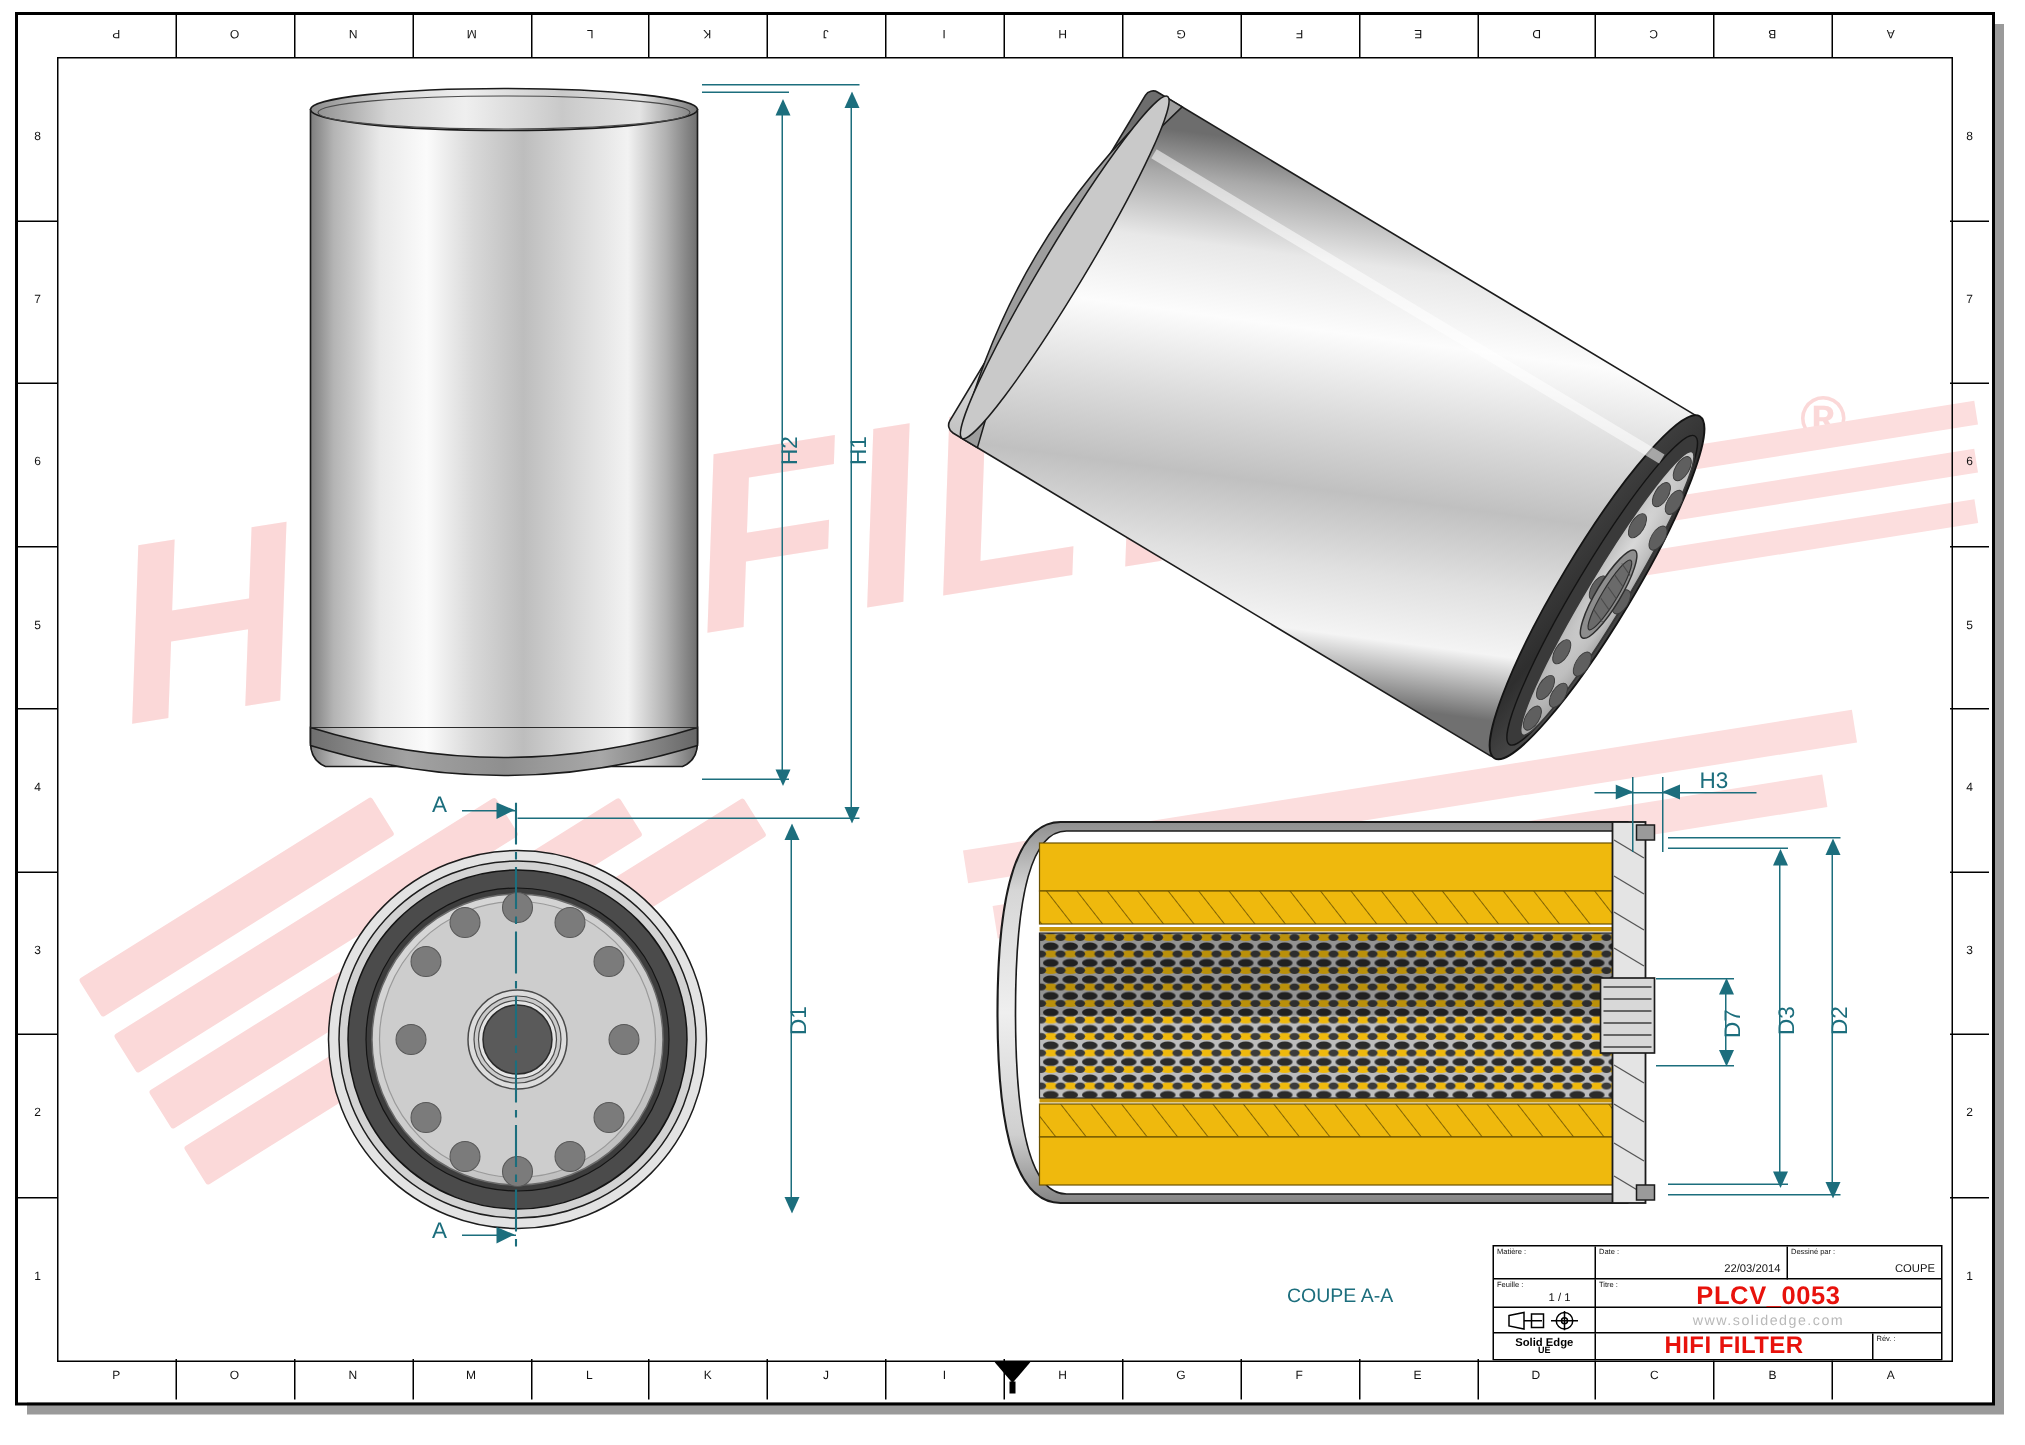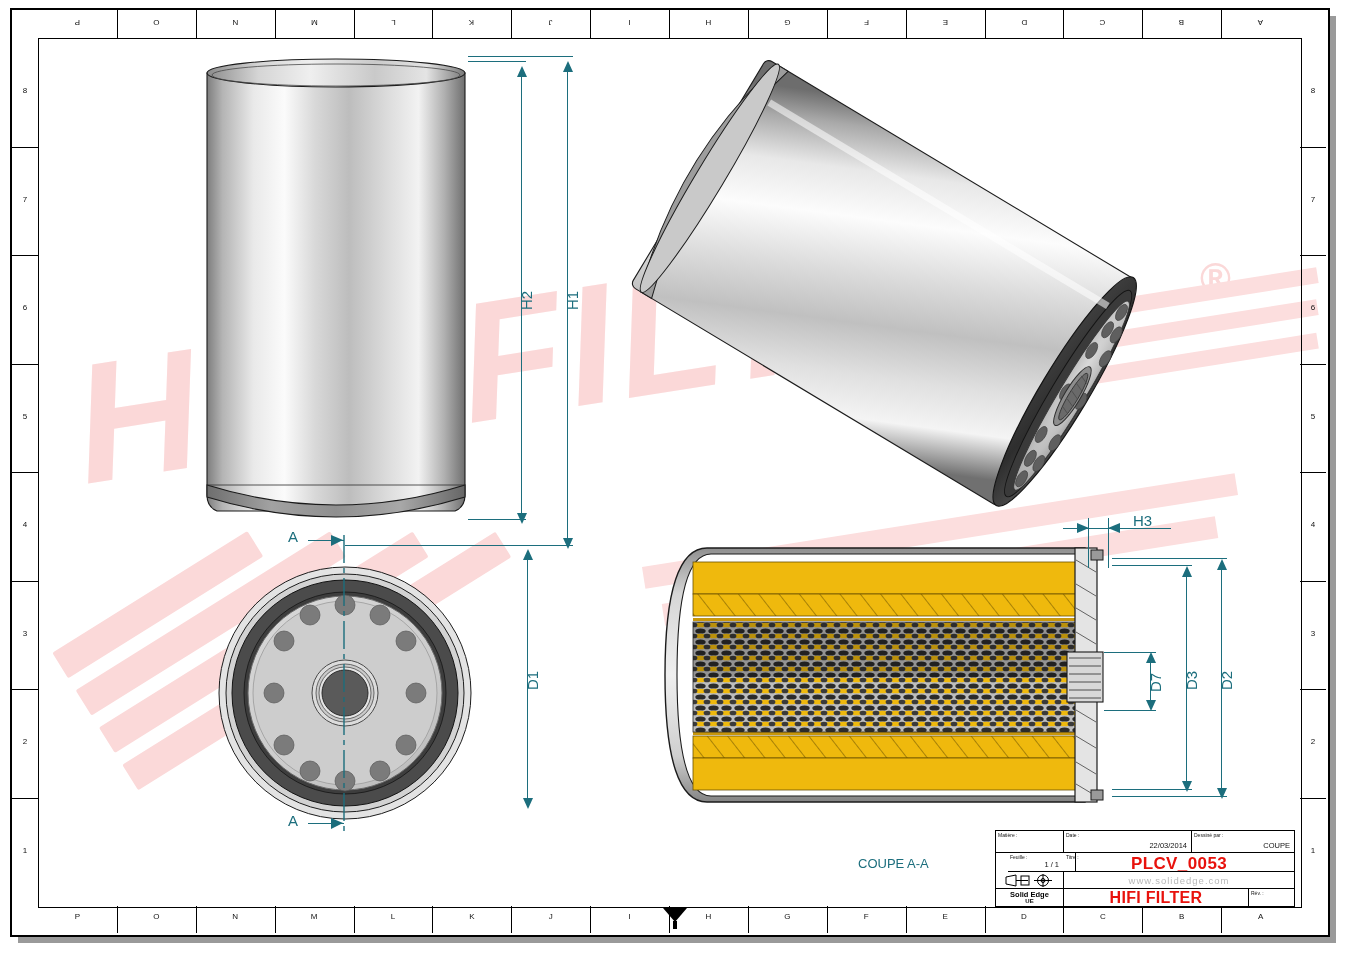--- a/index.html
+++ b/index.html
@@ -487,21 +487,21 @@
     </div>
     <div class="tb-cell" style="left:68px;top:0;width:128px;height:22px;">
       <span class="tb-lbl">Date :</span>
       <span class="tb-val">22/03/2014</span>
     </div>
     <div class="tb-cell" style="left:196px;top:0;width:102px;height:22px;border-right:none;">
       <span class="tb-lbl">Dessiné par :</span>
       <span class="tb-val">COUPE</span>
     </div>
 
-    <div class="tb-cell" style="left:12px;top:22px;width:68px;height:19px;">
+    <div class="tb-cell" style="left:0;top:22px;width:68px;height:19px;">
       <span class="tb-lbl">Feuille :</span>
       <span class="tb-val" style="right:16px;">1 / 1</span>
     </div>
     <div class="tb-cell" style="left:68px;top:22px;width:230px;height:19px;border-right:none;">
       <span class="tb-lbl">Titre :</span>
       <span class="tb-ctr red" style="top:1px;font-size:17px;font-weight:bold;letter-spacing:0.4px;">PLCV_0053</span>
     </div>
 
     <div class="tb-cell" style="left:0;top:41px;width:68px;height:17px;">
       <svg style="position:absolute;left:8px;top:2px;" width="52" height="13">

